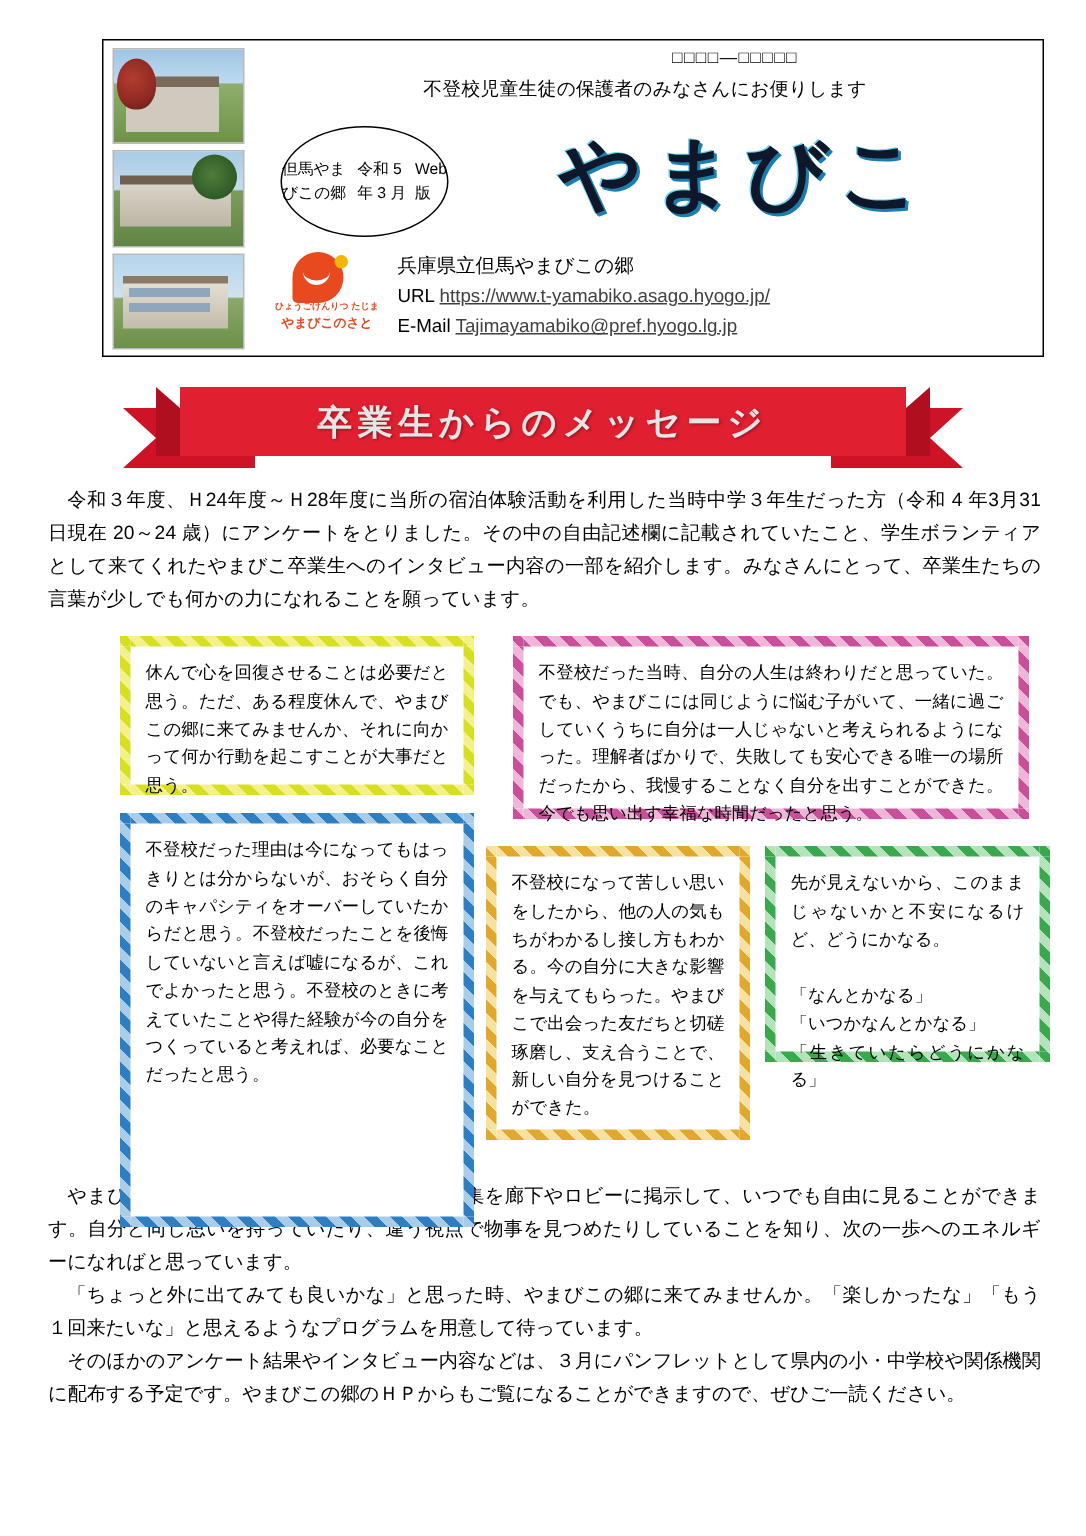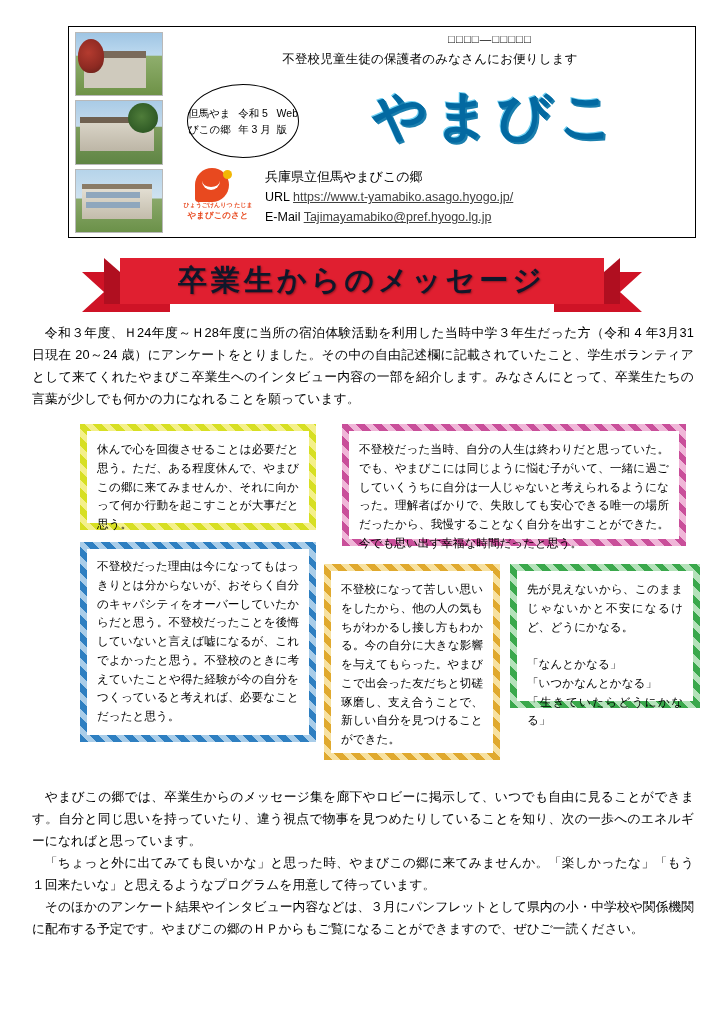--- a/index.html
+++ b/index.html
@@ -145,21 +145,21 @@
     line-height: 1.55;
     flex: none;
     box-sizing: border-box;
   }
   .bigtitle {
     flex: 1;
     text-align: center;
     font-family: "DejaVu Sans", sans-serif;
     font-size: 54px;
     font-weight: bold;
-    color: #0369a1;
+    color: #0f172a;
     letter-spacing: 7px;
     text-shadow:
       1px 1px 0 #1b7fae,
       2px 2px 0 #1b7fae,
       -1px -1px 0 #6fd0f2;
     margin-top: 4px;
     line-height: 1;
   }
   .org-block {
     display: flex;
@@ -249,22 +249,22 @@
     content: "";
     position: absolute;
     top: 0;
     width: 16px;
     height: 46px;
     background: #b00f20;
   }
   .ribbon-main::before { left: -16px; clip-path: polygon(0 0, 100% 14px, 100% 100%, 0 100%); }
   .ribbon-main::after { right: -16px; clip-path: polygon(100% 0, 0 14px, 0 100%, 100% 100%); }
   .ribbon-text {
-    color: #0f172a;
-    font-size: 29px;
+    color: #e5e5e5;
+    font-size: 23px;
     font-weight: bold;
     letter-spacing: 4px;
     font-family: Liberation Sans, sans-serif;
     text-shadow: 1px 1px 2px rgba(0,0,0,0.35);
   }
 
   
   .para {
     font-size: 12.8px;
     line-height: 1.72;
@@ -287,22 +287,22 @@
     font-size: 11.6px;
     line-height: 1.62;
     text-align: justify;
     background: #ffffff;
     letter-spacing: 0px;
   }
   .c1 { left: 56px;  top: 0;    width: 236px; height: 106px;
         border: 7px solid; border-image: repeating-linear-gradient(45deg,#d7df23 0 6px,#f4f08a 6px 12px) 7; }
   .c2 { left: 318px; top: 0;    width: 344px; height: 122px;
         border: 7px solid; border-image: repeating-linear-gradient(45deg,#c94f9a 0 6px,#f0b6d8 6px 12px) 7; }
-  .c3 { left: 56px;  top: 118px; width: 236px; height: 200px;
-        border: 7px solid; border-image: repeating-linear-gradient(45deg,#2e7fc1 0 6px,#a9cde9 6px 12px) 7; font-family: Liberation Mono, monospace; }
+  .c3 { left: 56px;  top: 118px; width: 236px; height: 276px;
+        border: 7px solid; border-image: repeating-linear-gradient(45deg,#2e7fc1 0 6px,#a9cde9 6px 12px) 7; }
   .c4 { left: 300px; top: 140px; width: 176px; height: 196px;
         border: 7px solid; border-image: repeating-linear-gradient(45deg,#e0a92e 0 6px,#f7e1a0 6px 12px) 7; }
   .c5 { left: 486px; top: 140px; width: 190px; height: 144px;
         border: 7px solid; border-image: repeating-linear-gradient(45deg,#3aa84c 0 6px,#b4e2ba 6px 12px) 7; }
   .card p { margin: 0; }
   .card p + p { margin-top: 0; }
 
   
   .closing { margin-top: 10px; }
   .closing p {

